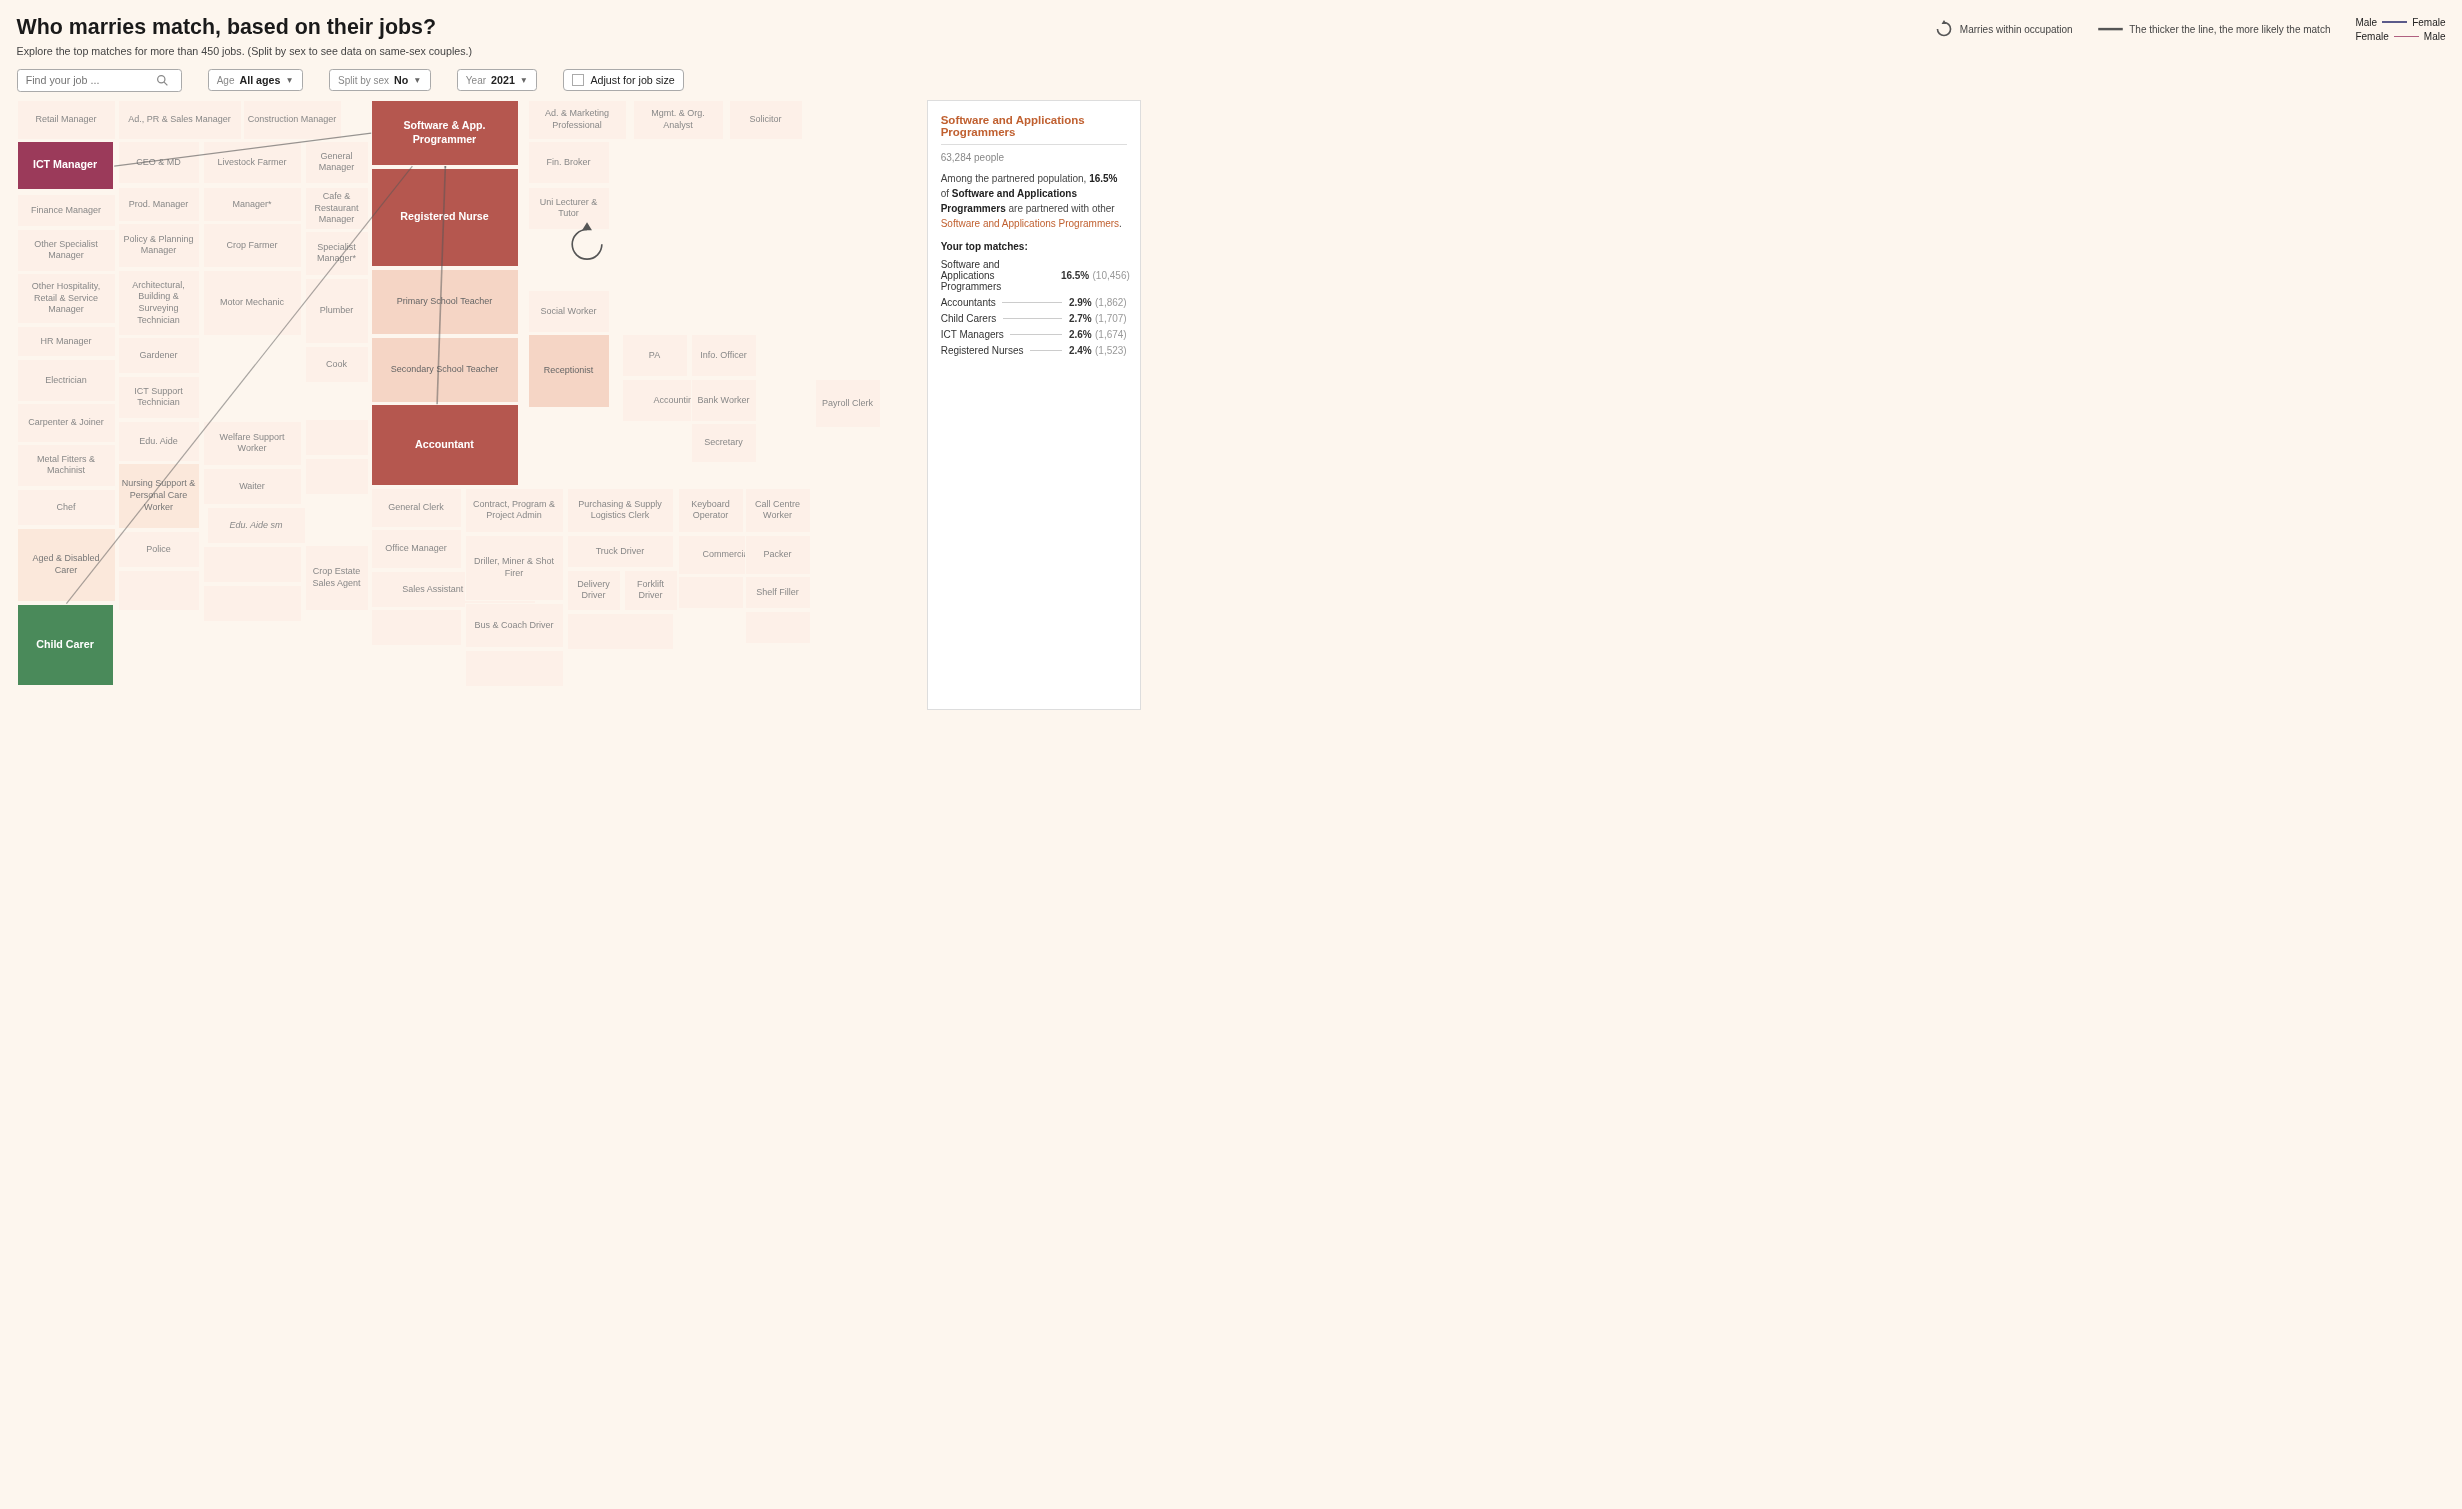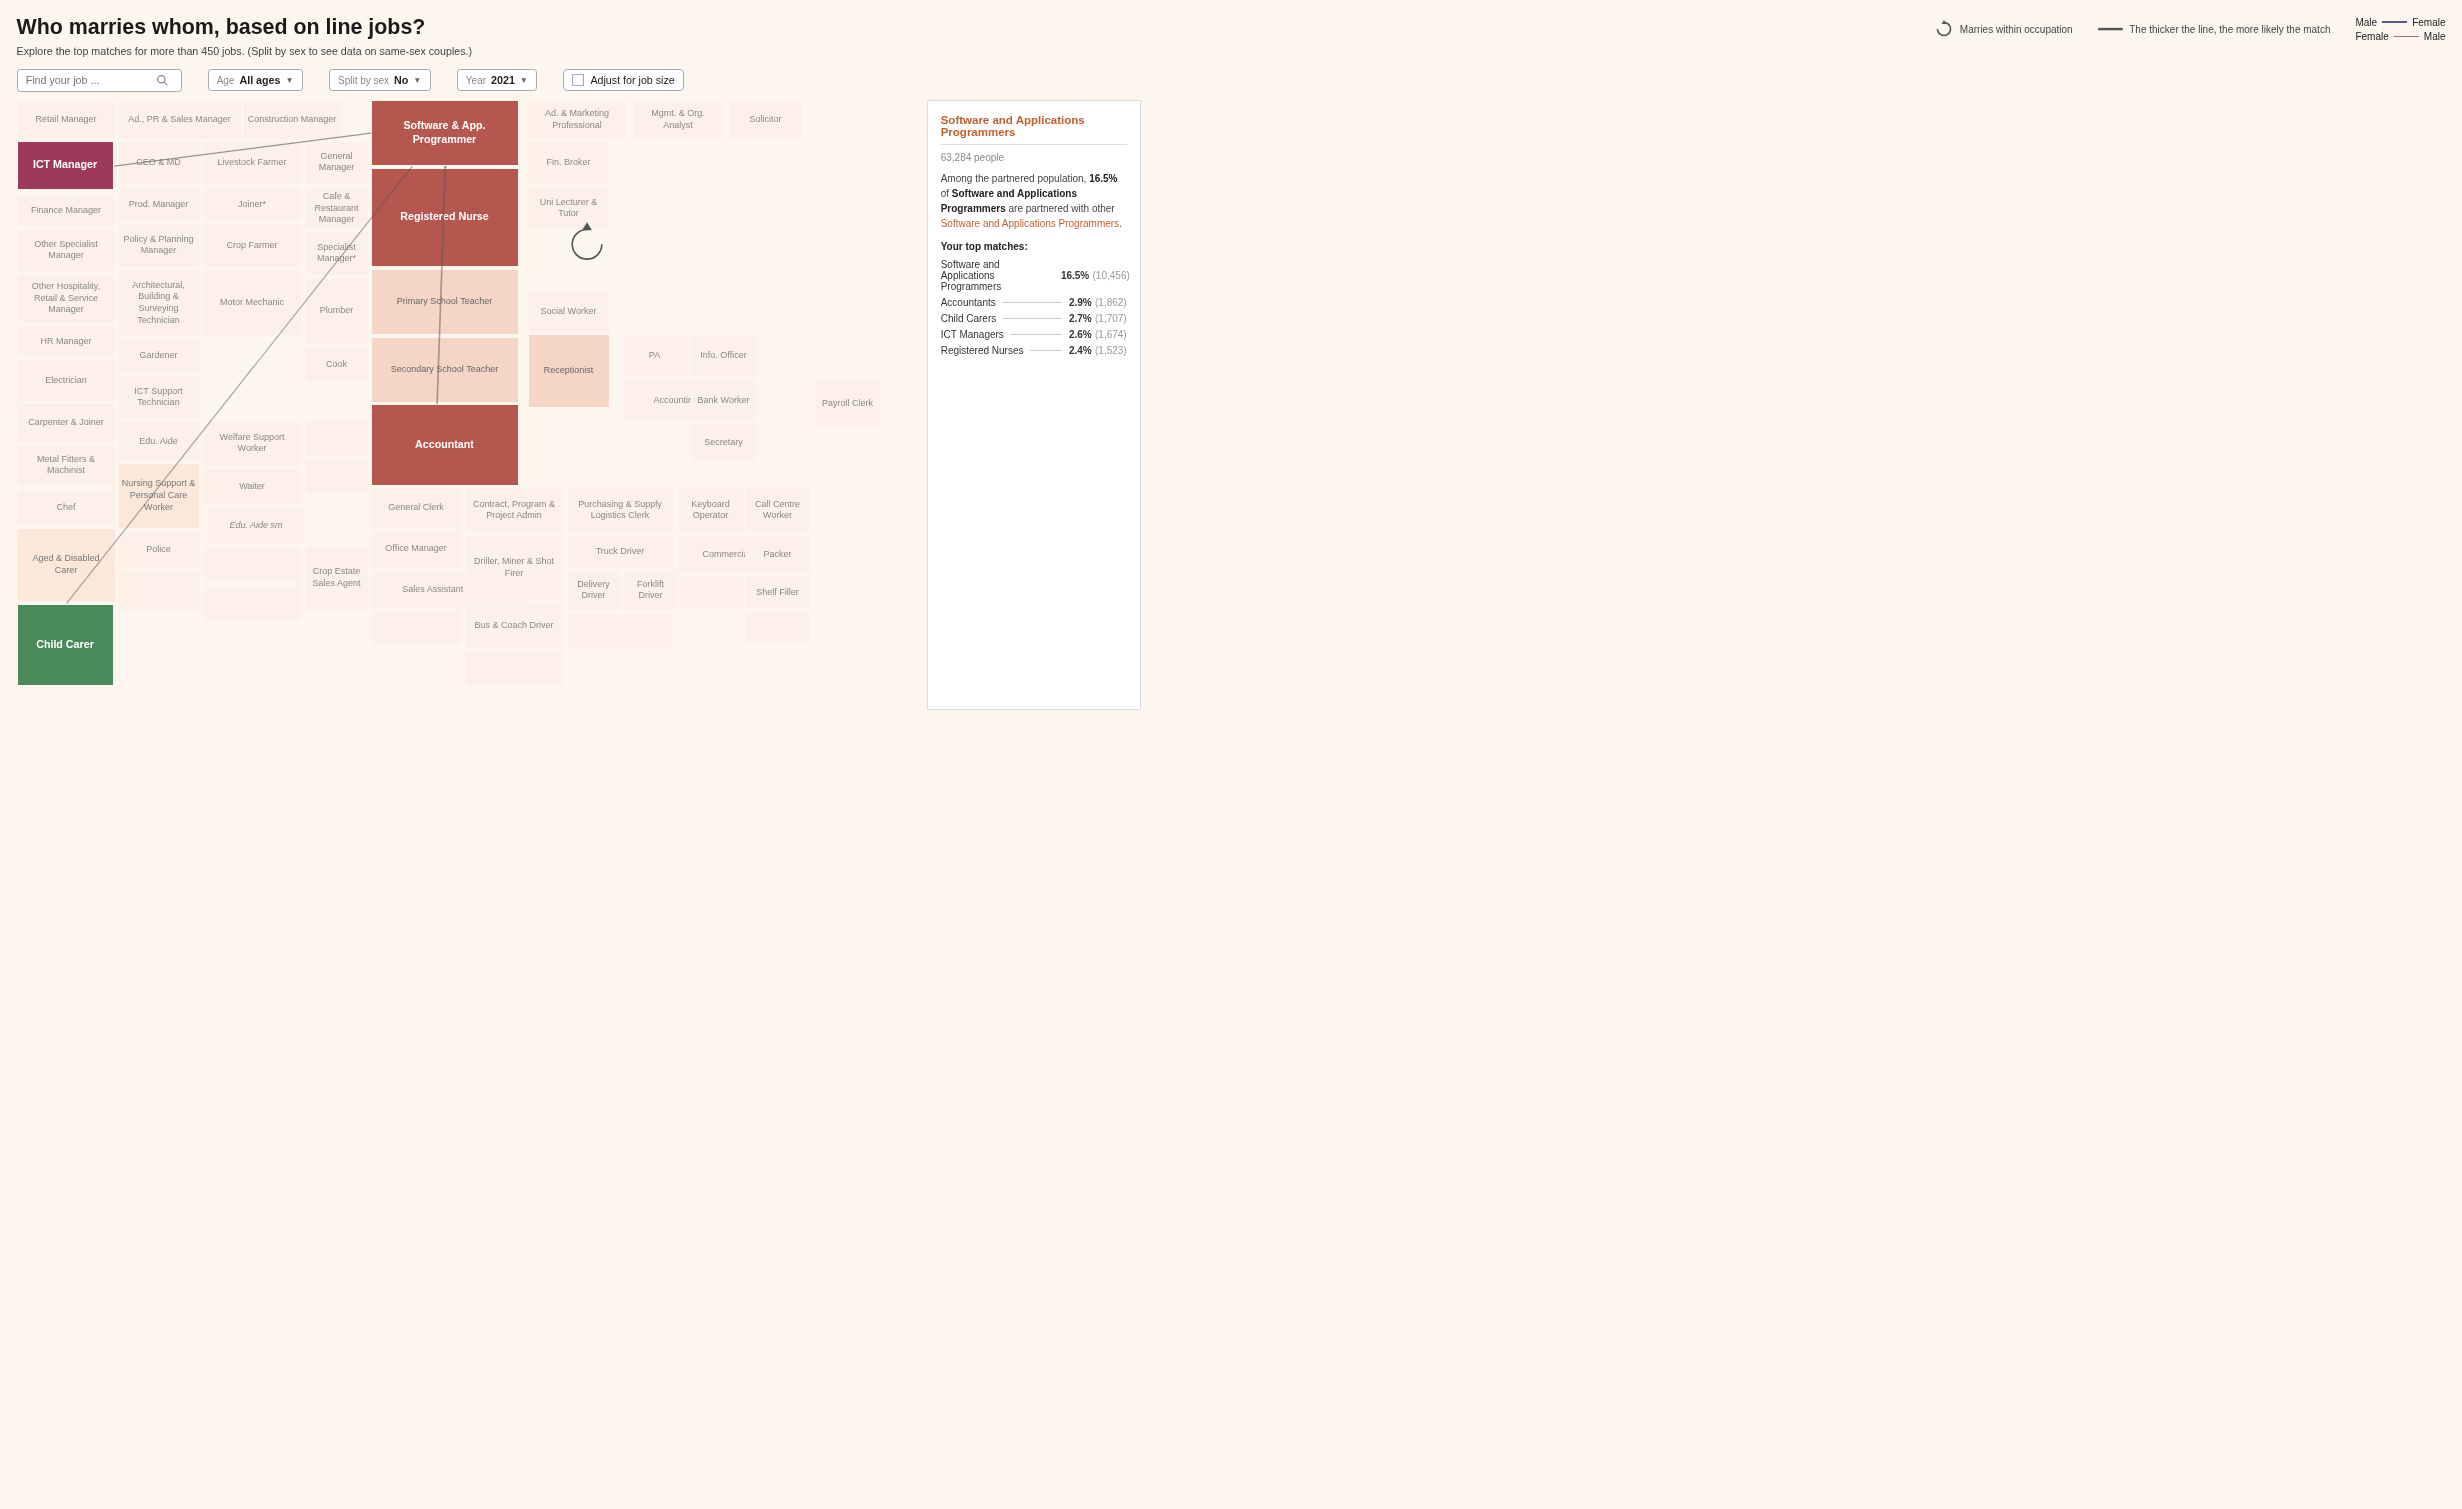--- a/index.html
+++ b/index.html
@@ -293,21 +293,21 @@
     .match-count {
       color: #999;
       white-space: nowrap;
     }
   </style>
 </head>
 <body>
 
 <div class="page-wrapper">
 
-  <h1 class="title">Who marries whom, based on line jobs?</h1>
+  <h1 class="title">Who marries match, based on their jobs?</h1>
   <p class="subtitle">Explore the top matches for more than 450 jobs. (Split by sex to see data on same-sex couples.)</p>
 
   <div class="legend-row">
     <div class="legend-item">
       <svg width="18" height="18" viewBox="0 0 22 22">
         <path d="M11 3 A8 8 0 1 1 3 11" fill="none" stroke="#555" stroke-width="2"></path>
         <polygon points="11,0 8,5 14,5" fill="#555"></polygon>
       </svg>
       <span>Marries within occupation</span>
     </div>
@@ -422,21 +422,21 @@
           <div class="treemap-cell lightest" style="left: 511px; top: 41px; width: 82px; height: 43px;">
             <span class="cell-text">Fin. Broker</span>
           </div>
           <div class="treemap-cell lightest" style="left: 0px; top: 94px; width: 99px; height: 33px;">
             <span class="cell-text">Finance Manager</span>
           </div>
           <div class="treemap-cell lightest" style="left: 101px; top: 87px; width: 82px; height: 35px;">
             <span class="cell-text">Prod. Manager</span>
           </div>
           <div class="treemap-cell lightest" style="left: 186px; top: 87px; width: 99px; height: 35px;">
-            <span class="cell-text">Joiner*</span>
+            <span class="cell-text">Manager*</span>
           </div>
           <div class="treemap-cell lightest" style="left: 288px; top: 87px; width: 64px; height: 43px;">
             <span class="cell-text">Cafe &amp; Restaurant Manager</span>
           </div>
           <div class="treemap-cell light-pink" style="left: 354px; top: 169px; width: 148px; height: 66px;">
             <span class="cell-text">Primary School Teacher</span>
           </div>
           <div class="treemap-cell lightest" style="left: 511px; top: 87px; width: 82px; height: 43px;">
             <span class="cell-text">Uni Lecturer &amp; Tutor</span>
           </div>

